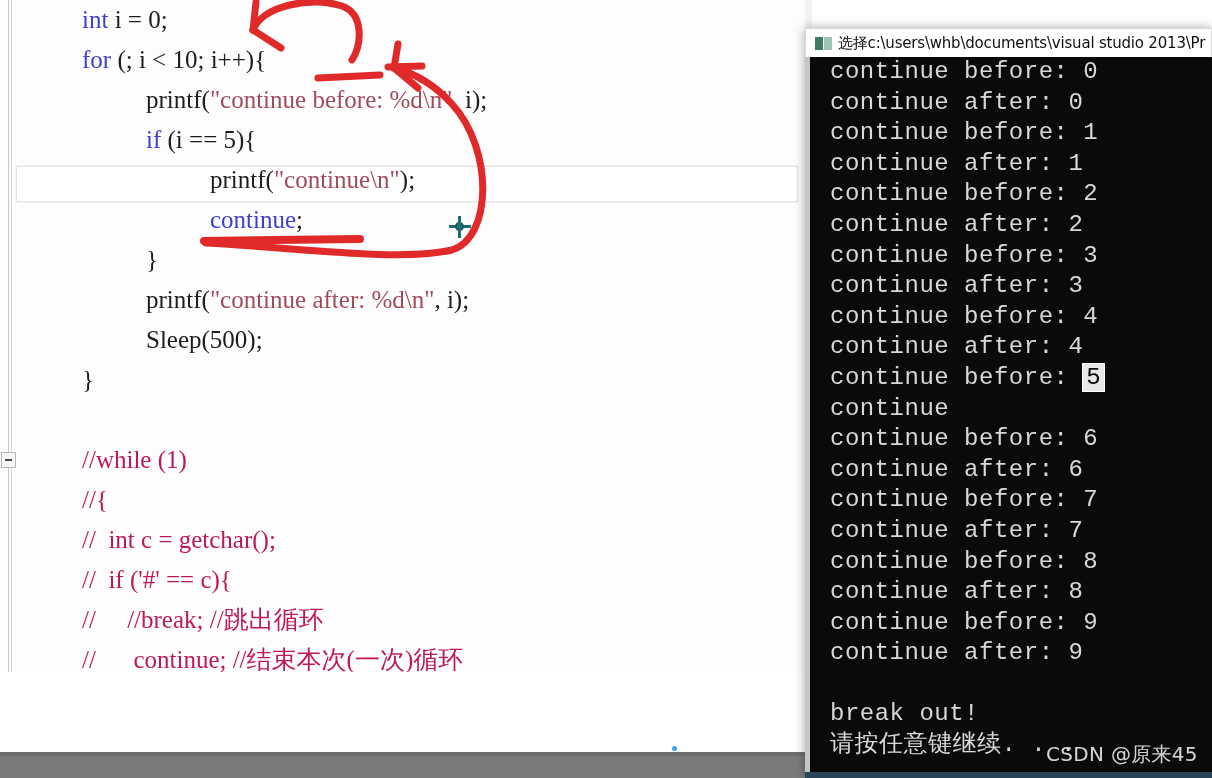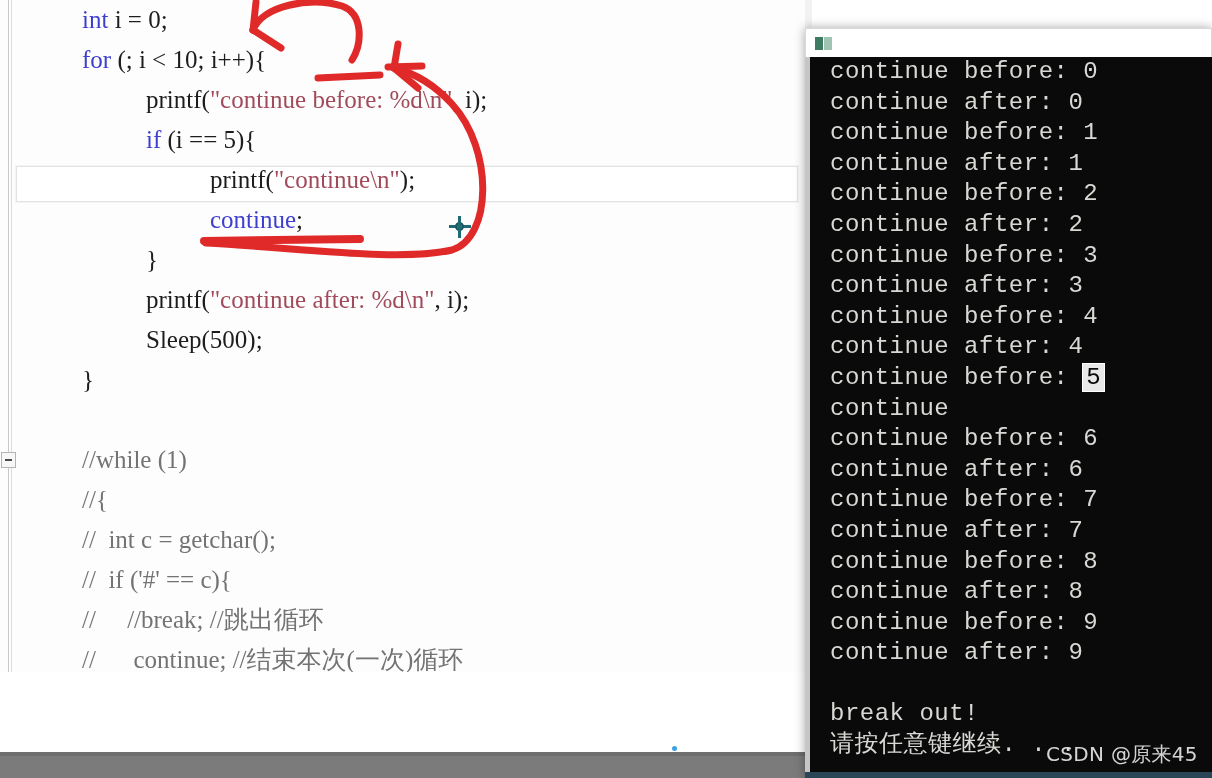--- a/index.html
+++ b/index.html
@@ -77,21 +77,21 @@
     white-space: pre;
     color: #1a1a1a;
   }
   .ln {
     height: 40px;
     position: relative;
     padding-left: 68px;
   }
   .kw  { color: #3e3ecf; }
   .str { color: #a14b5a; }
-  .cmt { color: #737373; }
+  .cmt { color: #be185d; }
   .pln { color: #1d1d1d; }
 
   
   #line-highlight {
     position: absolute;
     left: 16px;
     top: 166px;
     width: 782px;
     height: 36px;
     border: 1px solid #e3e3e3;
@@ -311,20 +311,21 @@
     </div>
   </div>
 
   <div id="console-window">
 
     <div id="console-titlebar">
       <span id="console-icon">
         <span class="sq1"></span>
           <span class="sq2"></span>
       </span>
+      <span id="console-title-text">选择c:\users\whb\documents\visual studio 2013\Pr</span>
     </div>
 
     <div id="console-body">
       <div id="console-left-scroll"></div>
       <div id="console-text"><div class="cline"><span>continue before: 0</span></div><div class="cline"><span>continue after: 0</span></div><div class="cline"><span>continue before: 1</span></div><div class="cline"><span>continue after: 1</span></div><div class="cline"><span>continue before: 2</span></div><div class="cline"><span>continue after: 2</span></div><div class="cline"><span>continue before: 3</span></div><div class="cline"><span>continue after: 3</span></div><div class="cline"><span>continue before: 4</span></div><div class="cline"><span>continue after: 4</span></div><div class="cline"><span>continue before: </span><span class="csel">5</span></div><div class="cline"><span>continue</span></div><div class="cline"><span>continue before: 6</span></div><div class="cline"><span>continue after: 6</span></div><div class="cline"><span>continue before: 7</span></div><div class="cline"><span>continue after: 7</span></div><div class="cline"><span>continue before: 8</span></div><div class="cline"><span>continue after: 8</span></div><div class="cline"><span>continue before: 9</span></div><div class="cline"><span>continue after: 9</span></div><div class="cline"><span></span></div><div class="cline"><span>break out!</span></div><div class="cline"><span>请按任意键继续. . .</span></div></div>
       <div id="console-bottom-strip"></div>
     </div>
   </div>
 
   <svg id="annotations" viewBox="0 0 1212 778" xmlns="http://www.w3.org/2000/svg">

